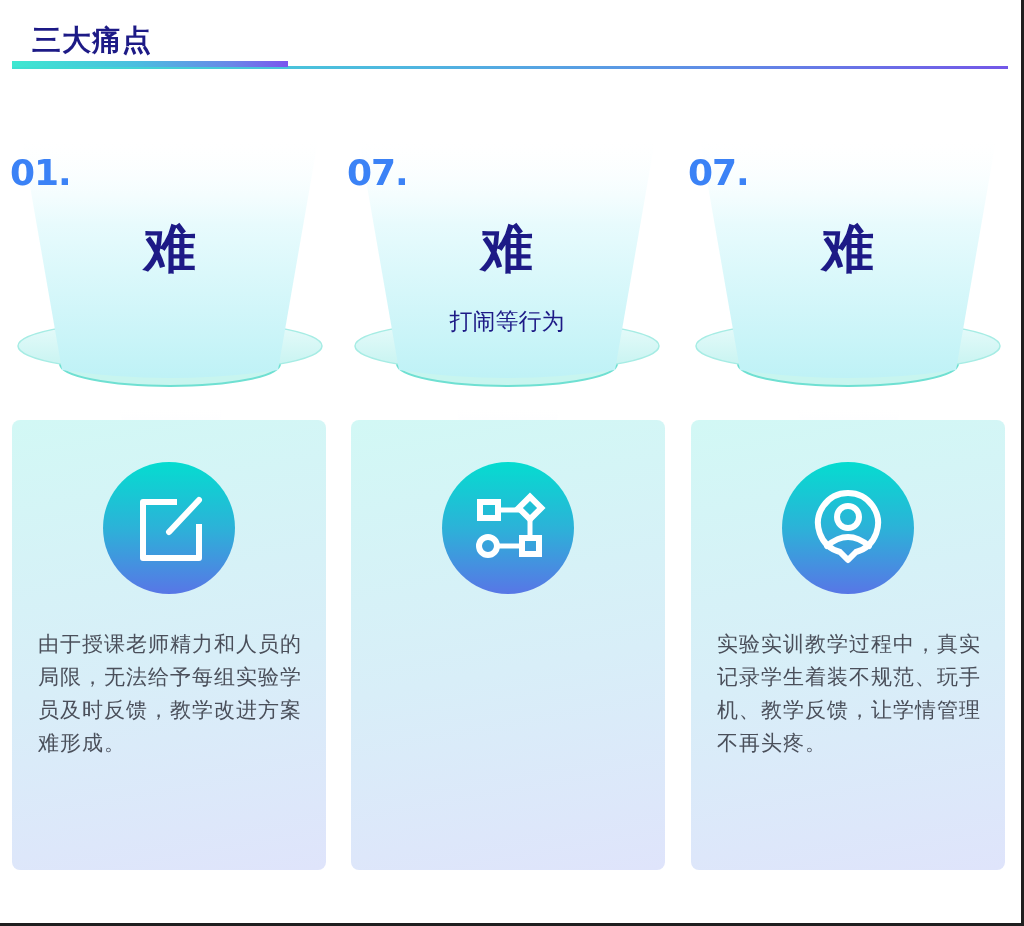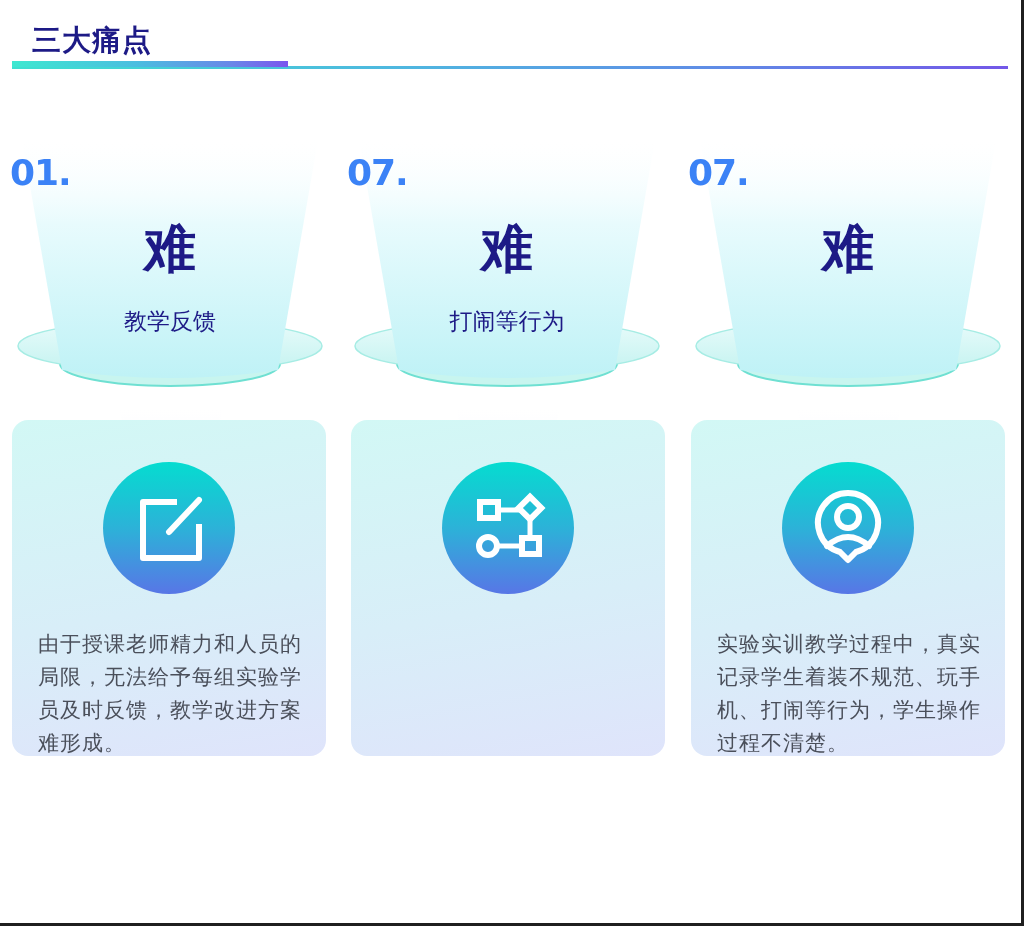--- a/index.html
+++ b/index.html
@@ -90,22 +90,22 @@
       line-height: 30px;
     }
     .arrow {
       position: absolute;
       top: 272px;
       width: 130px; height: 122px;
     }
     .card {
       position: absolute;
       top: 420px;
-      height: 336px;
-      border-radius: 16px;
+      height: 450px;
+      border-radius: 8px;
       background: linear-gradient(170deg, #d2f8f5 0%, #d8eef8 55%, #dfe4fb 100%);
     }
     .card-icon {
       position: absolute;
       top: 42px;
       width: 132px; height: 132px;
       border-radius: 50%;
       background: linear-gradient(180deg, #05dcd0 0%, #2cb2d8 50%, #5876e6 100%);
     }
     .card-icon svg { position: absolute; left: 0; top: 0; }
@@ -142,21 +142,20 @@
           <stop offset="0" stop-color="#e9fbfb"></stop>
           <stop offset="1" stop-color="#c4f3f0"></stop>
         </linearGradient>
       </defs>
       <ellipse cx="160" cy="234" rx="110" ry="22" fill="#c8f5ef" stroke="#6fe0d2" stroke-width="2"></ellipse>
       <ellipse cx="160" cy="216" rx="152" ry="26" fill="url(#discG1)" stroke="#a6ece4" stroke-width="1.5"></ellipse>
       <path d="M12 10 L308 10 L268 240 Q160 256 52 240 Z" fill="url(#coneG1)"></path>
     </svg>
     <div class="cone-num">01.</div>
     <div class="cone-big">难</div>
-    <div class="cone-label">教学反馈</div>
   </div>
   <div class="arrow" style="left:96px;">
     <svg width="130" height="122" viewBox="0 0 130 122">
       <defs>
         <linearGradient id="arrG1" x1="0" y1="0" x2="0" y2="1">
           <stop offset="0" stop-color="#ffffff" stop-opacity="0"></stop>
           <stop offset="0.5" stop-color="#eceaff"></stop>
           <stop offset="1" stop-color="#bbb5f6"></stop>
         </linearGradient>
       </defs>
@@ -258,14 +257,14 @@
   </div>
 </div>
 <div class="card" style="left:691px; width:314px;">
   <div class="card-icon" style="left:91px;">
     <svg width="132" height="132" viewBox="0 0 132 132">
       <path d="M66 98 L58 90 A30 30 0 1 1 74 90 Z" fill="none" stroke="#ffffff" stroke-width="6" stroke-linejoin="round"></path>
       <circle cx="66" cy="55" r="11" fill="none" stroke="#ffffff" stroke-width="6"></circle>
       <path d="M45 84 Q66 66 87 84" fill="none" stroke="#ffffff" stroke-width="6" stroke-linecap="round"></path>
     </svg>
   </div>
-  <div class="card-text">实验实训教学过程中，真实记录学生着装不规范、玩手机、打闹等行为，学生操作过程不清楚。</div>
+  <div class="card-text">实验实训教学过程中，真实记录学生着装不规范、玩手机、教学反馈，让学情管理不再头疼。</div>
 </div>
 
 </body></html>

